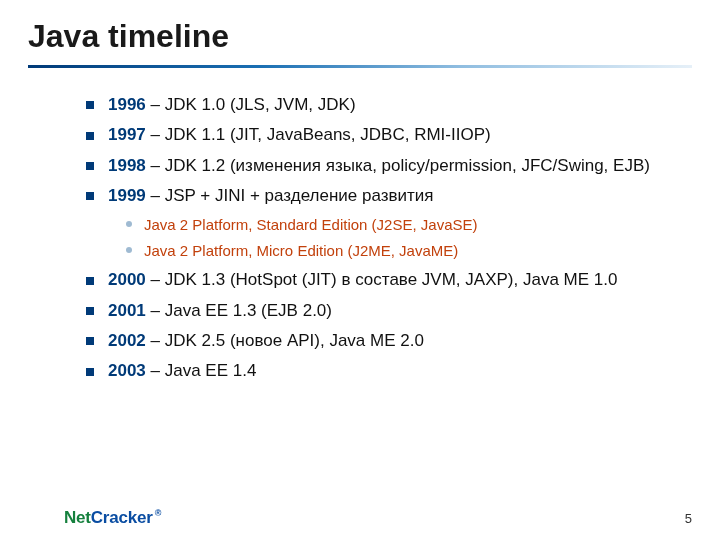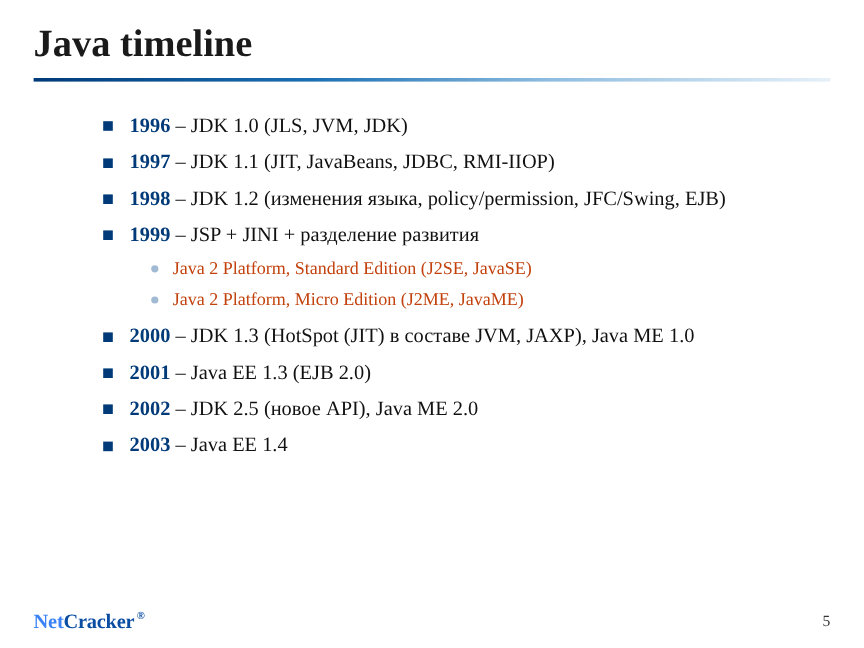--- a/index.html
+++ b/index.html
@@ -11,21 +11,20 @@
     font-family: Arial, Helvetica, sans-serif;
     color: #000;
     position: relative;
     overflow: hidden;
   }
   .slide {
     width: 720px;
     height: 540px;
     position: relative;
     box-sizing: border-box;
-    font-family: Liberation Serif, serif;
   }
   .title {
     font-size: 32px;
     font-weight: bold;
     color: #1a1a1a;
     padding: 18px 0 6px 28px;
   }
   .rule {
     height: 3px;
     margin: 4px 28px 0 28px;
@@ -91,21 +90,21 @@
     height: 26px;
   }
   .logo {
     position: absolute;
     left: 28px;
     bottom: 0;
     font-size: 17px;
     font-weight: bold;
     letter-spacing: -0.2px;
   }
-  .logo .net { color: #3b82f6; }
+  .logo .net { color: #15803d; margin-left: 36px; }
   .logo .cracker { color: #0a4da2; }
   .logo .r {
     font-size: 9px;
     color: #0a4da2;
     vertical-align: top;
     margin-left: 2px;
   }
   .pagenum {
     position: absolute;
     right: 28px;

